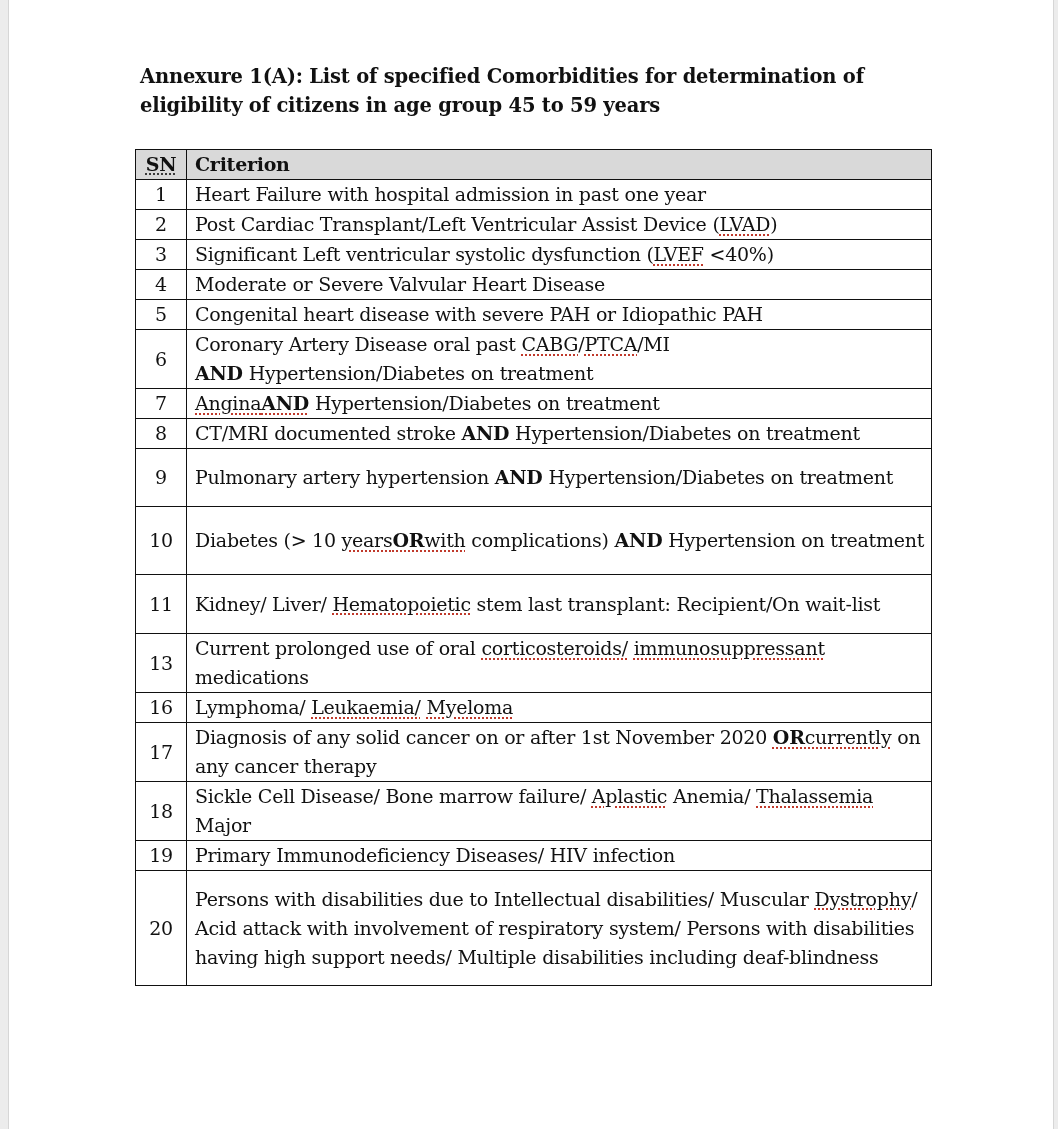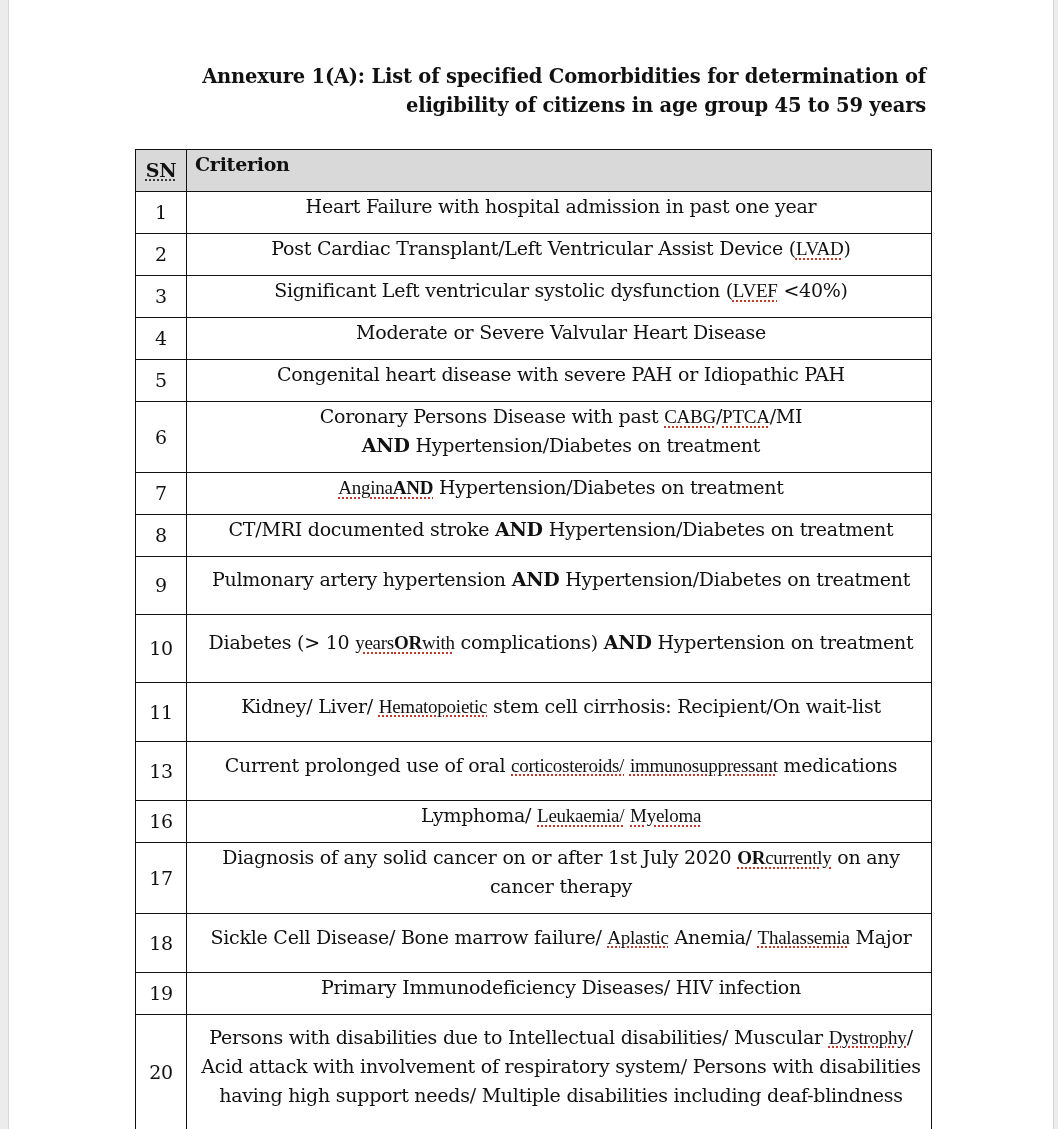--- a/index.html
+++ b/index.html
@@ -13,37 +13,37 @@
   .edge-left {
     position: absolute; left: 0; top: 0; width: 8px; height: 1129px;
     background: #ececec; border-right: 1px solid #d6d6d6;
   }
   .edge-right {
     position: absolute; right: 0; top: 0; width: 4px; height: 1129px;
     background: #ececec; border-left: 1px solid #d6d6d6;
   }
   .title {
     position: absolute; left: 140px; top: 62px; width: 786px;
-    text-align: right; font-weight: bold; font-size: 19.5px; line-height: 29px;
+    text-align: left; font-weight: bold; font-size: 19.5px; line-height: 29px;
     letter-spacing: -0.2px;
   }
   table.crit {
     position: absolute; left: 135px; top: 149px; width: 797px;
     border-collapse: collapse; table-layout: fixed;
     font-size: 19px; line-height: 29px;
   }
   table.crit td, table.crit th {
-    border: 1.5px solid #111; padding: 0 0 12px 8px; vertical-align: middle;
+    border: 1.5px solid #111; padding: 0 0 0 8px; vertical-align: middle;
     letter-spacing: -0.25px;
   }
   table.crit th { background: #d9d9d9; text-align: left; font-weight: bold; height: 28px; }
   table.crit th.sn, table.crit td.sn { width: 50px; padding: 0; text-align: center; }
-  table.crit td.txt { padding-right: 4px; text-align: center; }
+  table.crit td.txt { padding-right: 4px; }
   .sn-head { text-decoration: underline dotted #333; text-underline-offset: 3px; }
-  .sp { text-decoration: underline dotted #c0392b; text-underline-offset: 3px; text-decoration-thickness: 1.5px; font-family: Liberation Serif, serif; }
+  .sp { text-decoration: underline dotted #c0392b; text-underline-offset: 3px; text-decoration-thickness: 1.5px; }
   b { font-weight: bold; }
   tr { height: 17px; }
 </style>
 </head>
 <body>
 
 <div class="edge-left"></div>
 <div class="edge-right"></div>
 
 <div class="title">
@@ -74,53 +74,53 @@
     <tr style="height:30px">
       <td class="sn">4</td>
       <td class="txt"><span>Moderate or Severe Valvular Heart Disease</span></td>
     </tr>
     <tr style="height:29px">
       <td class="sn">5</td>
       <td class="txt"><span>Congenital heart disease with severe PAH or Idiopathic PAH</span></td>
     </tr>
     <tr style="height:59px">
       <td class="sn">6</td>
-      <td class="txt"><span>Coronary Persons Disease with past </span><span class="sp">CABG</span><span>/</span><span class="sp">PTCA</span><span>/MI</span><br><b>AND</b><span> Hypertension/Diabetes on treatment</span></td>
+      <td class="txt"><span>Coronary Artery Disease oral past </span><span class="sp">CABG</span><span>/</span><span class="sp">PTCA</span><span>/MI</span><br><b>AND</b><span> Hypertension/Diabetes on treatment</span></td>
     </tr>
     <tr style="height:30px">
       <td class="sn">7</td>
       <td class="txt"><span class="sp"><span>Angina</span><b>AND</b></span><span> Hypertension/Diabetes on treatment</span></td>
     </tr>
     <tr style="height:30px">
       <td class="sn">8</td>
       <td class="txt"><span>CT/MRI documented stroke </span><b>AND</b><span> Hypertension/Diabetes on treatment</span></td>
     </tr>
     <tr style="height:58px">
       <td class="sn">9</td>
       <td class="txt"><span>Pulmonary artery hypertension </span><b>AND</b><span> Hypertension/Diabetes on treatment</span></td>
     </tr>
     <tr style="height:68px">
       <td class="sn">10</td>
       <td class="txt"><span>Diabetes (&gt; 10 </span><span class="sp"><span>years</span><b>OR</b><span>with</span></span><span> complications) </span><b>AND</b><span> Hypertension on treatment</span></td>
     </tr>
     <tr style="height:59px">
       <td class="sn">11</td>
-      <td class="txt"><span>Kidney/ Liver/ </span><span class="sp">Hematopoietic</span><span> stem cell cirrhosis: Recipient/On wait-list</span></td>
+      <td class="txt"><span>Kidney/ Liver/ </span><span class="sp">Hematopoietic</span><span> stem last transplant: Recipient/On wait-list</span></td>
     </tr>
     <tr style="height:59px">
       <td class="sn">13</td>
       <td class="txt"><span>Current prolonged use of oral </span><span class="sp">corticosteroids/</span><span> </span><span class="sp">immunosuppressant</span><span> medications</span></td>
     </tr>
     <tr style="height:30px">
       <td class="sn">16</td>
       <td class="txt"><span>Lymphoma/ </span><span class="sp">Leukaemia/</span><span> </span><span class="sp">Myeloma</span></td>
     </tr>
     <tr style="height:58px">
       <td class="sn">17</td>
-      <td class="txt"><span>Diagnosis of any solid cancer on or after 1st July 2020 </span><span class="sp"><b>OR</b><span>currently</span></span><span> on any cancer therapy</span></td>
+      <td class="txt"><span>Diagnosis of any solid cancer on or after 1st November 2020 </span><span class="sp"><b>OR</b><span>currently</span></span><span> on any cancer therapy</span></td>
     </tr>
     <tr style="height:59px">
       <td class="sn">18</td>
       <td class="txt"><span>Sickle Cell Disease/ Bone marrow failure/ </span><span class="sp">Aplastic</span><span> Anemia/ </span><span class="sp">Thalassemia</span><span> Major</span></td>
     </tr>
     <tr style="height:30px">
       <td class="sn">19</td>
       <td class="txt"><span>Primary Immunodeficiency Diseases/ HIV infection</span></td>
     </tr>
     <tr style="height:115px">

